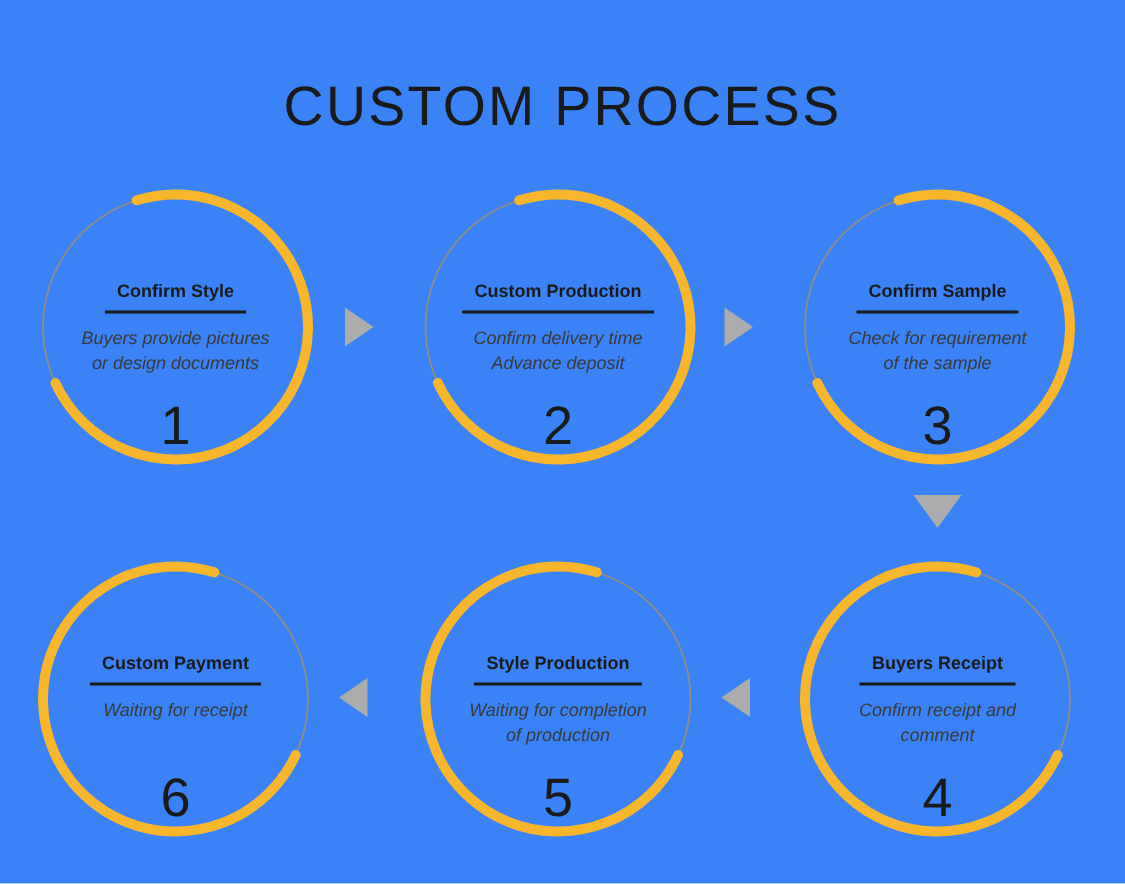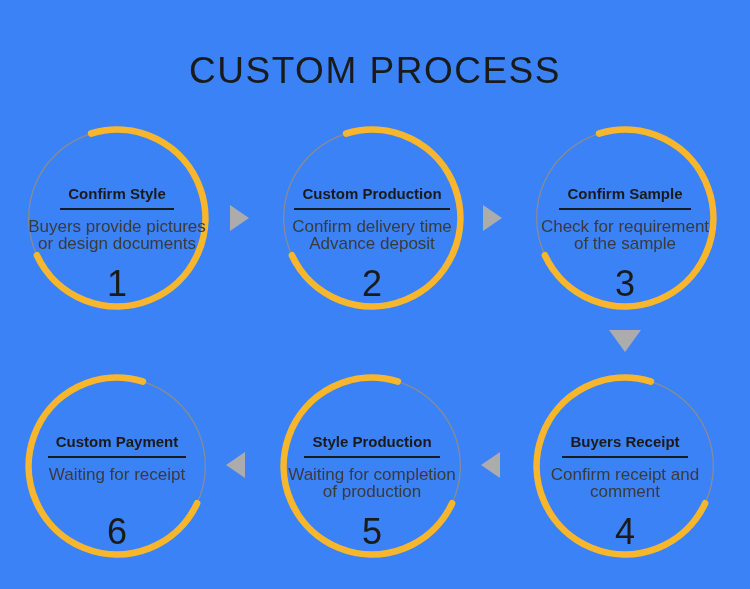--- a/index.html
+++ b/index.html
@@ -43,33 +43,34 @@
   .content {
     position: absolute;
     top: 0; left: 0;
     width: 190px; height: 190px;
     text-align: center;
     box-sizing: border-box;
     padding-top: 62px;
   }
   .step-title {
     display: inline-block;
-    font-size: 15px;
+    font-size: 12px;
     font-weight: 700;
     color: var(--heading, #1a1a1a);
     white-space: nowrap;
     padding: 0 8px 6px 8px;
     border-bottom: 2px solid var(--heading, #1a1a1a);
   }
   .step-desc {
     margin-top: 8px;
-    font-size: 17px;
+    font-size: 12px;
     line-height: 17px;
     color: var(--body, #3a3a3a);
     white-space: pre-line;
+    font-style: italic;
   }
   .step-number {
     position: absolute;
     top: 141px;
     left: 0;
     width: 190px;
     text-align: center;
     font-size: 36px;
     line-height: 40px;
     font-weight: 400;

